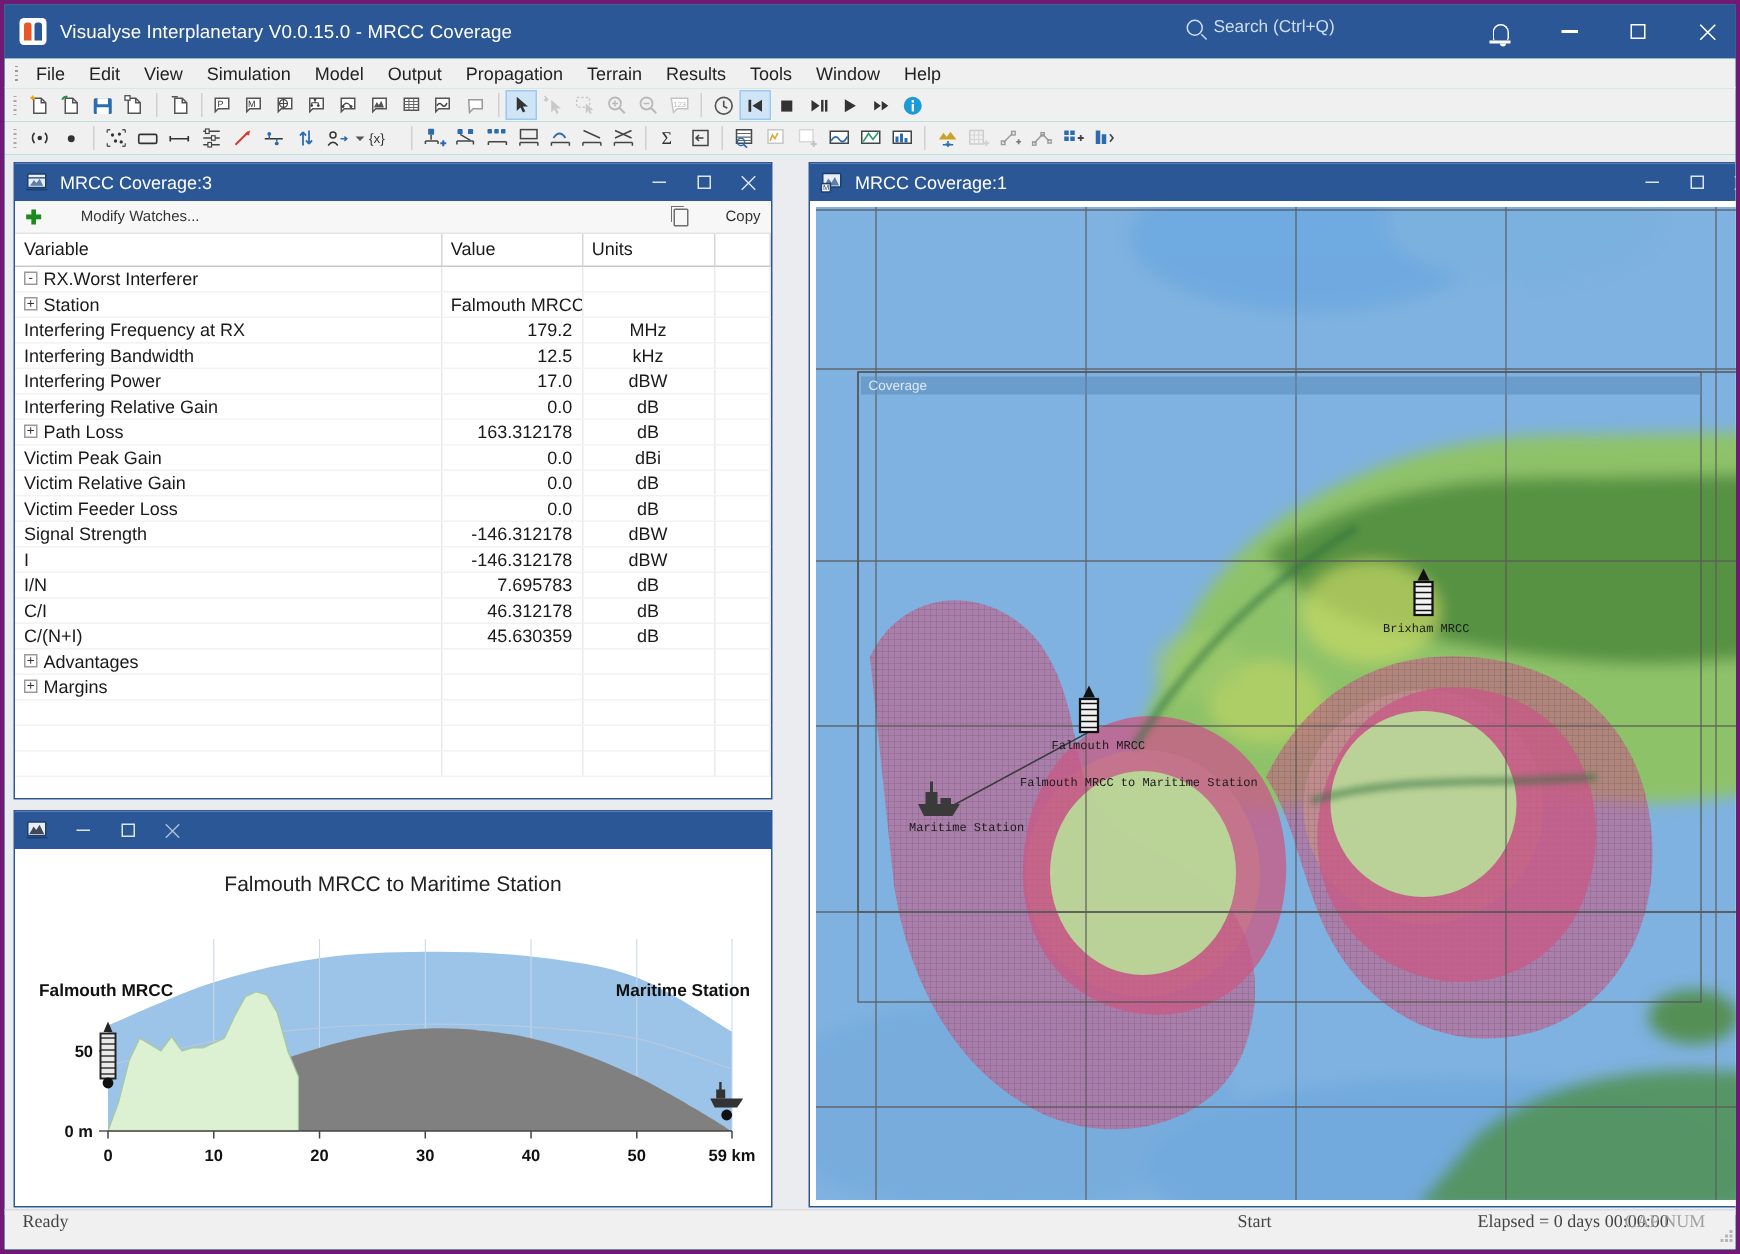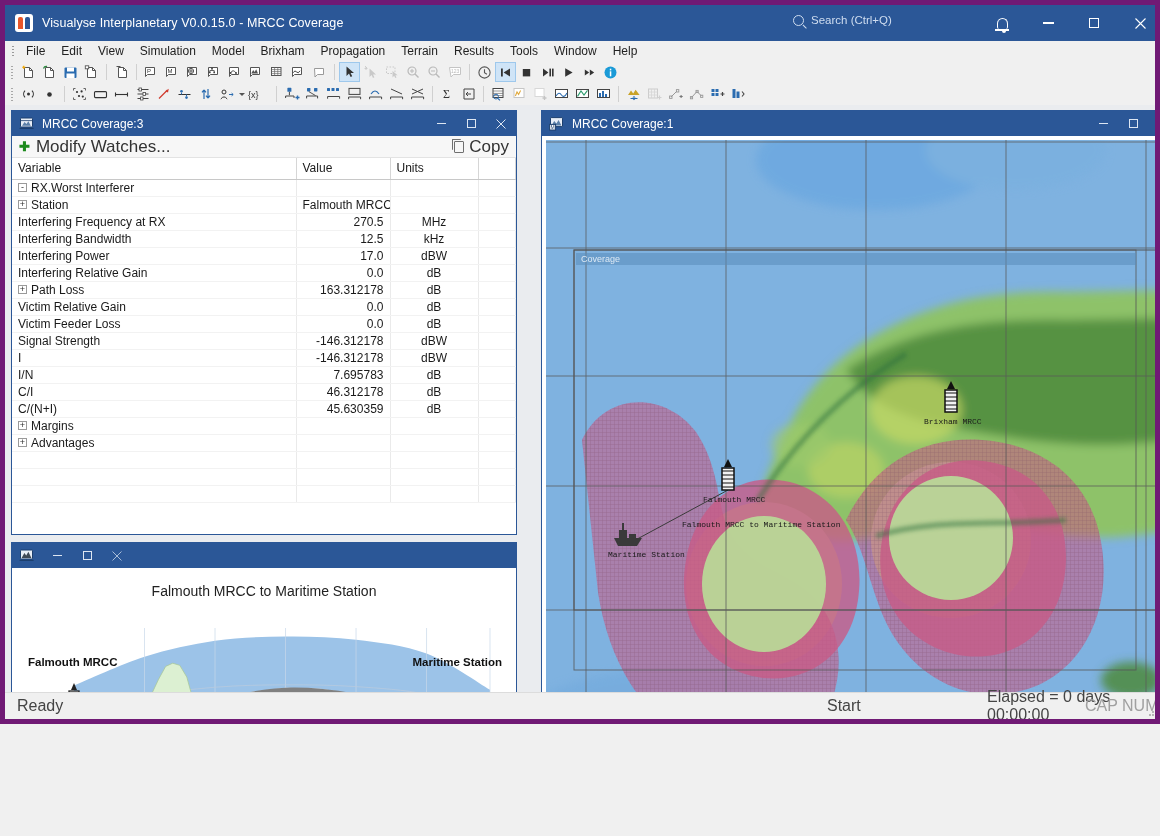--- a/index.html
+++ b/index.html
@@ -8,23 +8,23 @@
     width: 1160px; height: 836px;
     overflow: hidden;
     font-family: "Liberation Sans", sans-serif;
     font-size: 12px;
     background: #f0f0f0;
   }
 
   
   #app {
     position: relative;
-    width: 1160px; height: 724px;
+    width: 1160px; height: 836px;
     background: #14b8a6;
-    border: 5px solid #701a75;
+    border: 3px solid #701a75;
     overflow: hidden;
   }
 
   
   #titlebar {
     position: absolute; left: 0; top: 0;
     width: 1158px; height: 36px;
     background: #2b5797;
     display: flex; align-items: center;
     color: #ffffff;
@@ -161,21 +161,21 @@
   
   #win-watch { left: 6px; top: 5px; width: 506px; height: 425px; }
   #watch-toolstrip {
     height: 22px; background: #f7f7f7;
     display: flex; align-items: center; justify-content: space-between;
     border-bottom: 1px solid #e3e3e3;
     padding: 0 7px;
   }
   .mw-left { display: flex; align-items: center; gap: 6px; }
   .plus-ico { color: #1d8a1d; font-weight: bold; font-size: 13px; line-height: 1; }
-  .mw-text { font-size: 17px; color: #333; }
+  .mw-text { font-size: 10px; color: #333; margin-left: 20px; }
   .copy-right { display: flex; align-items: center; gap: 5px; }
   .copy-ico {
     width: 10px; height: 12px; border: 1.2px solid #6f6f6f;
     border-radius: 1px; position: relative;
   }
   .copy-ico::before {
     content: ""; position: absolute; left: -3px; top: -2.5px;
     width: 8px; height: 10px; border: 1.2px solid #6f6f6f;
     border-right: none; border-bottom: none; border-radius: 1px;
   }
@@ -223,22 +223,22 @@
     position: relative; width: 100%; height: 100%;
     overflow: hidden; background: #7fb2e0;
   }
 
   
   #statusbar {
     position: absolute; left: 0; bottom: 0;
     width: 1158px; height: 27px;
     background: #f0f0f0;
     border-top: 1px solid #dcdcdc;
-    display: flex; align-items: center;
-    font-size: 16px; color: #444;
+    display: flex; 
+    font-size: 12px; color: #444; font-family: Liberation Serif, serif;
   }
   #sb-ready { margin-left: 12px; }
   #sb-start { position: absolute; left: 822px; }
   #sb-elapsed { position: absolute; left: 982px; }
   #sb-caps { position: absolute; left: 1080px; color: #a0a0a0; }
   #sb-grip { position: absolute; right: 5px; bottom: 4px; width: 12px; height: 12px; }
 
   .map-label {
     position: absolute; font-size: 8px;
     color: #1a1a1a; white-space: nowrap;
@@ -281,21 +281,21 @@
     </div>
   </div>
 
   <div id="menubar">
     <span class="menu-grip"></span>
     <span class="menu-item">File</span>
     <span class="menu-item">Edit</span>
     <span class="menu-item">View</span>
     <span class="menu-item">Simulation</span>
     <span class="menu-item">Model</span>
-    <span class="menu-item">Brixham</span>
+    <span class="menu-item">Output</span>
     <span class="menu-item">Propagation</span>
     <span class="menu-item">Terrain</span>
     <span class="menu-item">Results</span>
     <span class="menu-item">Tools</span>
     <span class="menu-item">Window</span>
     <span class="menu-item">Help</span>
   </div>
 
   <div class="toolbar" id="toolbar1">
     <span class="tb-grip"></span>
@@ -786,21 +786,21 @@
               <td></td>
             </tr>
             <tr>
               <td class="ind2"><span class="tree-box">+</span><span>Station</span></td>
               <td class="val">Falmouth MRCC</td>
               <td class="uni"></td>
               <td></td>
             </tr>
             <tr>
               <td class="ind3"><span>Interfering Frequency at RX</span></td>
-              <td class="val">270.5</td>
+              <td class="val">179.2</td>
               <td class="uni">MHz</td>
               <td></td>
             </tr>
             <tr>
               <td class="ind3"><span>Interfering Bandwidth</span></td>
               <td class="val">12.5</td>
               <td class="uni">kHz</td>
               <td></td>
             </tr>
             <tr>
@@ -815,20 +815,26 @@
               <td class="uni">dB</td>
               <td></td>
             </tr>
             <tr>
               <td class="ind2"><span class="tree-box">+</span><span>Path Loss</span></td>
               <td class="val">163.312178</td>
               <td class="uni">dB</td>
               <td></td>
             </tr>
             <tr>
+              <td class="ind3"><span>Victim Peak Gain</span></td>
+              <td class="val">0.0</td>
+              <td class="uni">dBi</td>
+              <td></td>
+            </tr>
+            <tr>
               <td class="ind3"><span>Victim Relative Gain</span></td>
               <td class="val">0.0</td>
               <td class="uni">dB</td>
               <td></td>
             </tr>
             <tr>
               <td class="ind3"><span>Victim Feeder Loss</span></td>
               <td class="val">0.0</td>
               <td class="uni">dB</td>
               <td></td>
@@ -857,27 +863,27 @@
               <td class="uni">dB</td>
               <td></td>
             </tr>
             <tr>
               <td class="ind3"><span>C/(N+I)</span></td>
               <td class="val">45.630359</td>
               <td class="uni">dB</td>
               <td></td>
             </tr>
             <tr>
-              <td class="ind2"><span class="tree-box">+</span><span>Margins</span></td>
+              <td class="ind2"><span class="tree-box">+</span><span>Advantages</span></td>
               <td class="val"></td>
               <td class="uni"></td>
               <td></td>
             </tr>
             <tr>
-              <td class="ind2"><span class="tree-box">+</span><span>Advantages</span></td>
+              <td class="ind2"><span class="tree-box">+</span><span>Margins</span></td>
               <td class="val"></td>
               <td class="uni"></td>
               <td></td>
             </tr>
             <tr>
               <td>&nbsp;</td>
               <td>&nbsp;</td>
               <td>&nbsp;</td>
               <td>&nbsp;</td>
             </tr>

